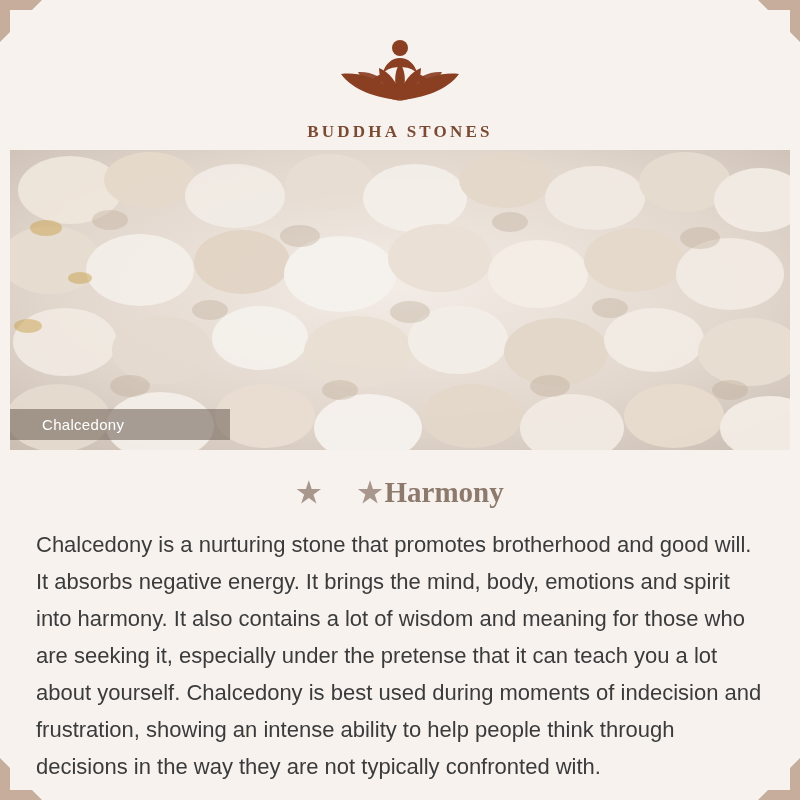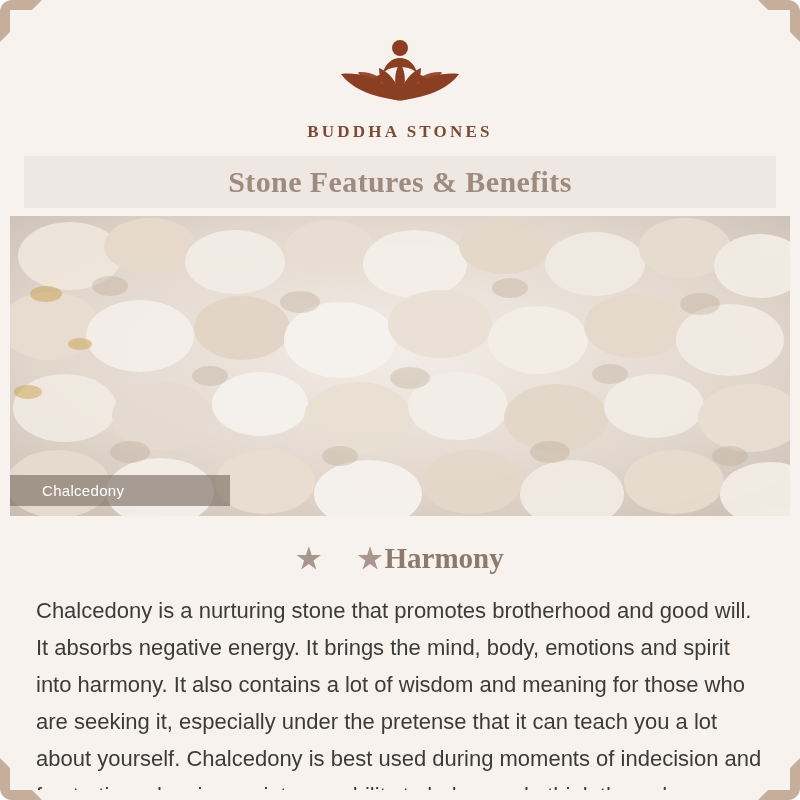--- a/index.html
+++ b/index.html
@@ -8,21 +8,20 @@
     font-family: "Liberation Sans", sans-serif;
     background: #ffffff;
     overflow: hidden;
   }
 
   .page {
     position: relative;
     width: 800px; height: 800px;
     background: #f7f2ee;
     overflow: hidden;
-    border-radius: 12px;
   }
 
   
   .corner {
     position: absolute;
     width: 0; height: 0;
     z-index: 1;
   }
   .corner-tl {
     top: 0; left: 0;
@@ -188,24 +187,20 @@
           <path d="M85 30 C77 30 70 36 68 45 C72 41 78 39 85 39 C92 39 98 41 102 45 C100 36 93 30 85 30 Z"></path>
           <path d="M66 46 C58 50 52 56 49 62 C57 60 64 56 69 51 Z"></path>
           <path d="M104 46 C112 50 118 56 121 62 C113 60 106 56 101 51 Z"></path>
 
           <path d="M66 62 C72 68 78 70 85 70 C92 70 98 68 104 62 C96 58 88 57 85 57 C82 57 74 58 66 62 Z"></path>
         </g>
       </svg>
       <div class="brand-name">BUDDHA STONES</div>
     </div>
 
-    <div class="title-band">
-      <div class="title-band-bg"></div>
-      <div class="title-text">Stone Features &amp; Benefits</div>
-    </div>
 
     <div class="photo">
       <svg class="photo-canvas" viewBox="0 0 780 300" preserveAspectRatio="none" aria-hidden="true">
         <defs>
           <radialGradient id="g1" cx="50%" cy="45%" r="75%">
             <stop offset="0%" stop-color="#f3ece6"></stop>
             <stop offset="60%" stop-color="#e2d7cd"></stop>
             <stop offset="100%" stop-color="#c9bdb2"></stop>
           </radialGradient>
         </defs>

